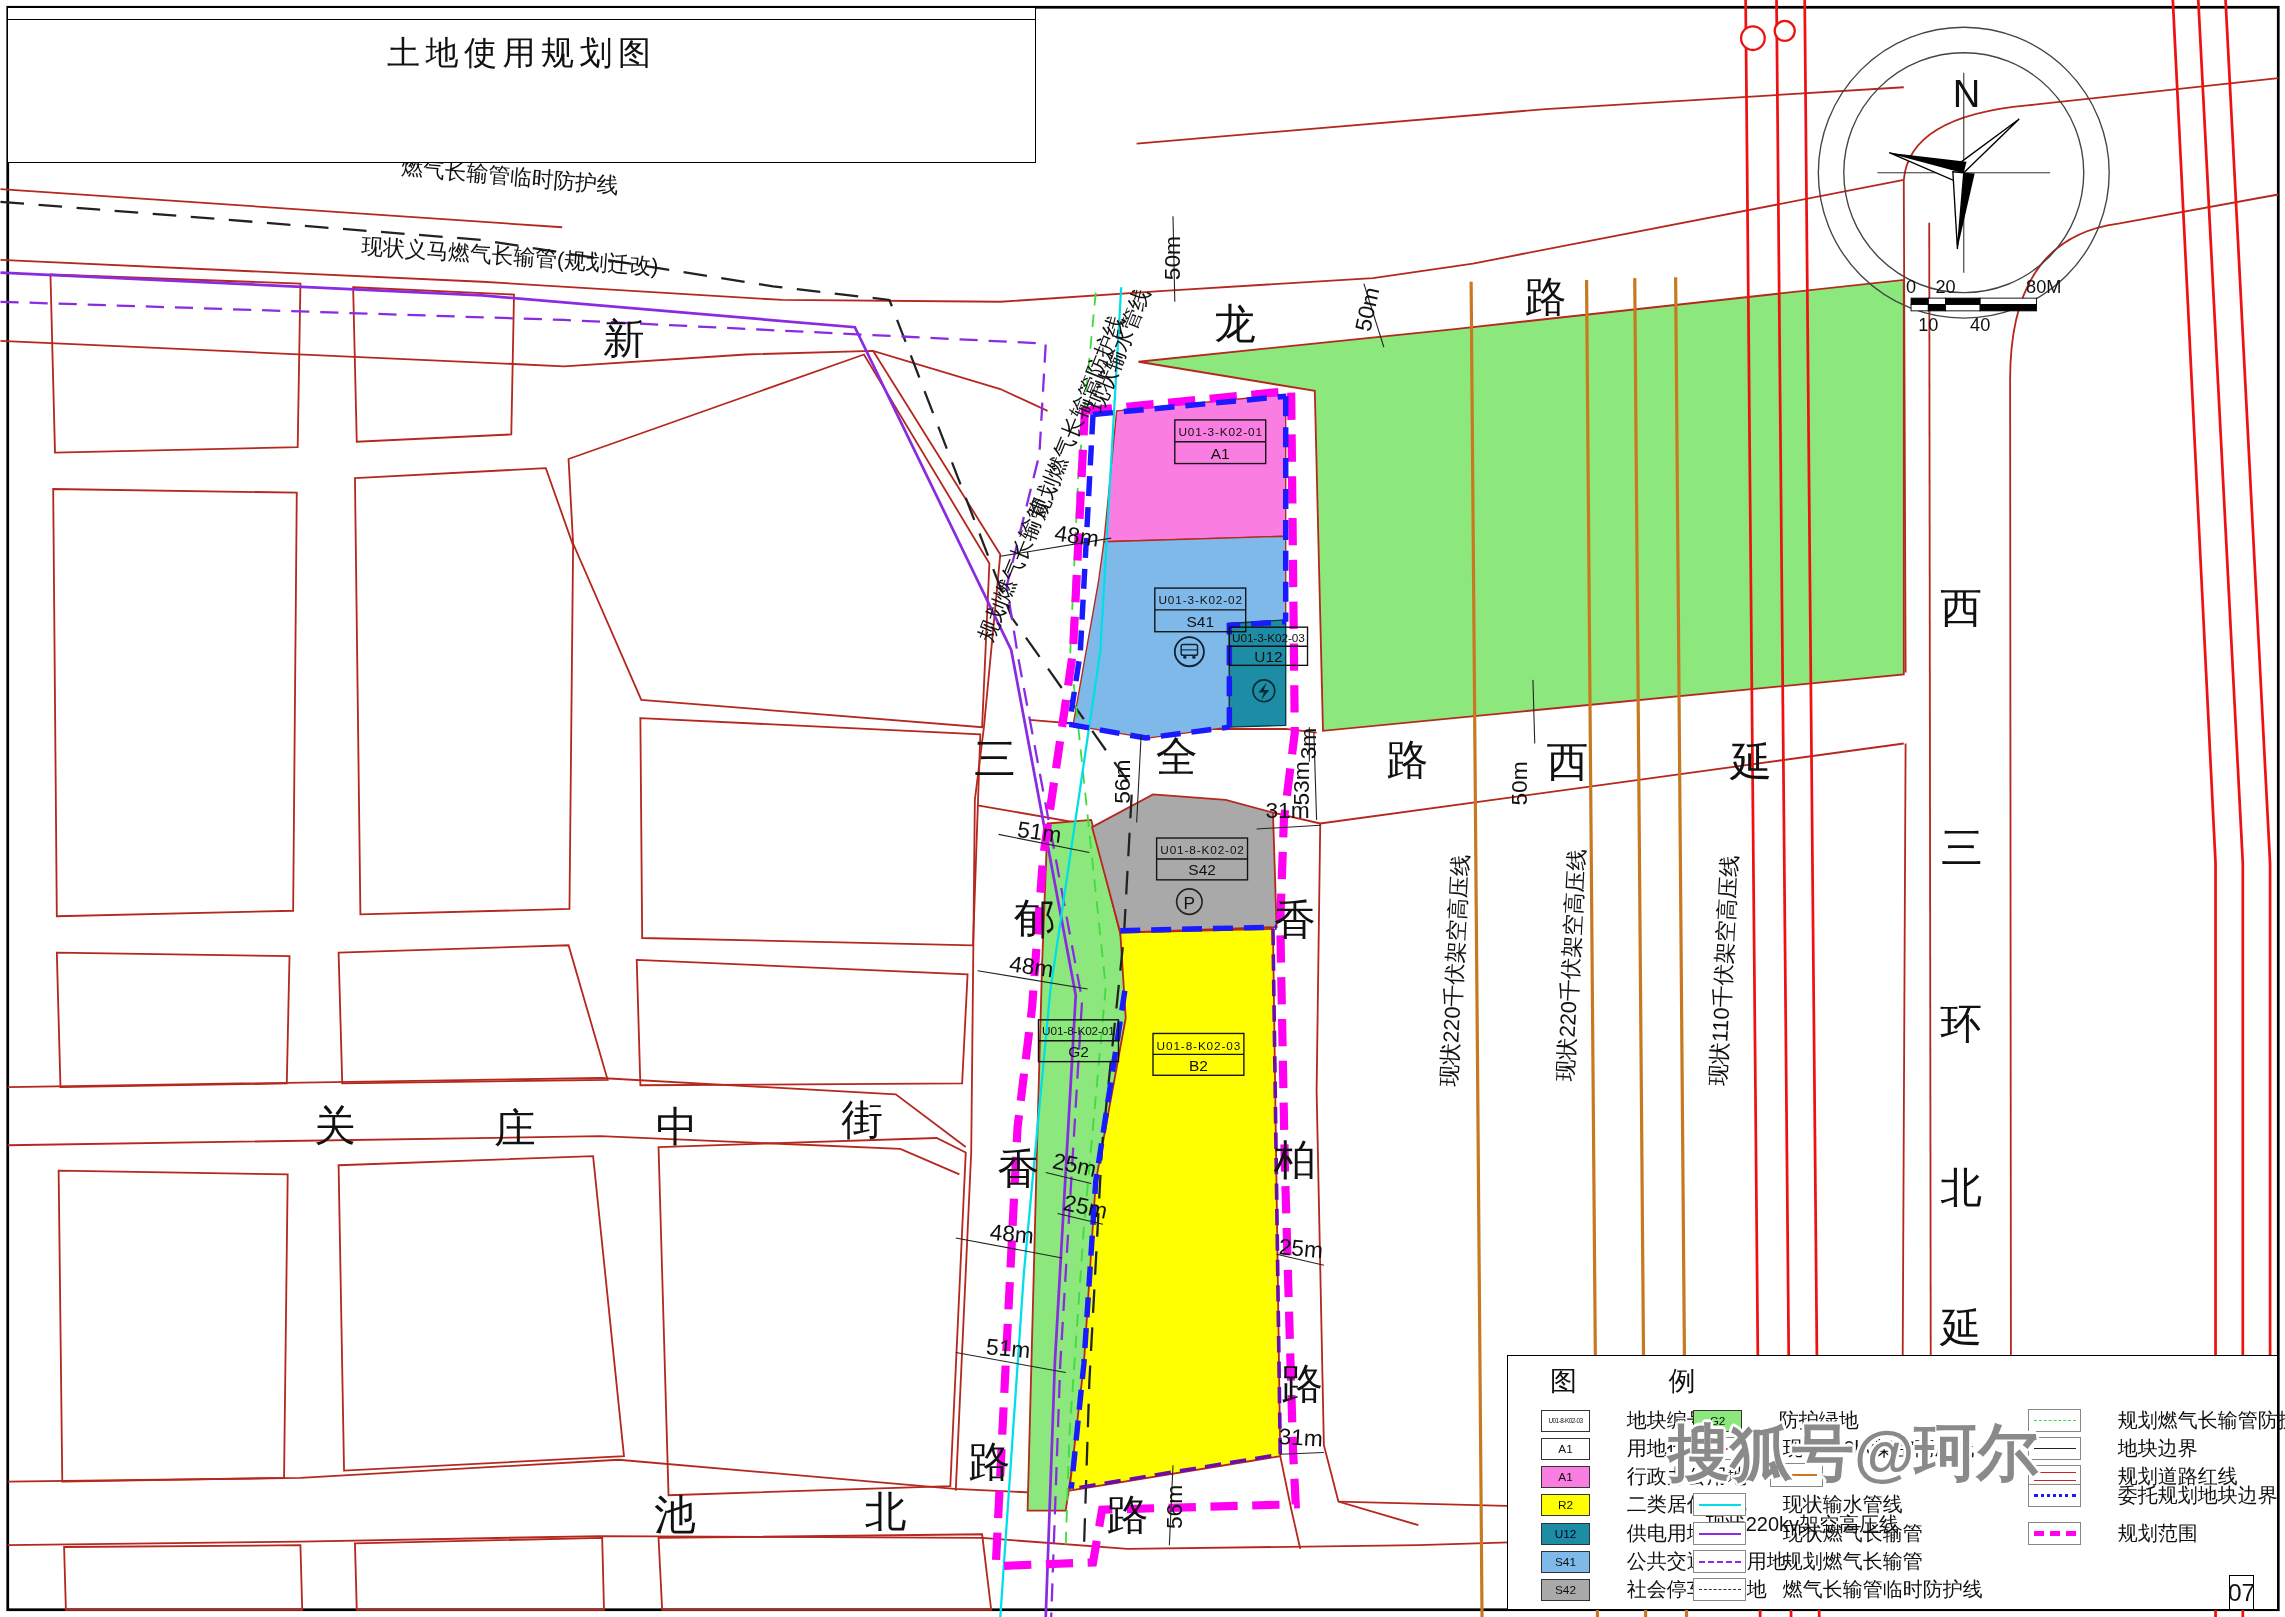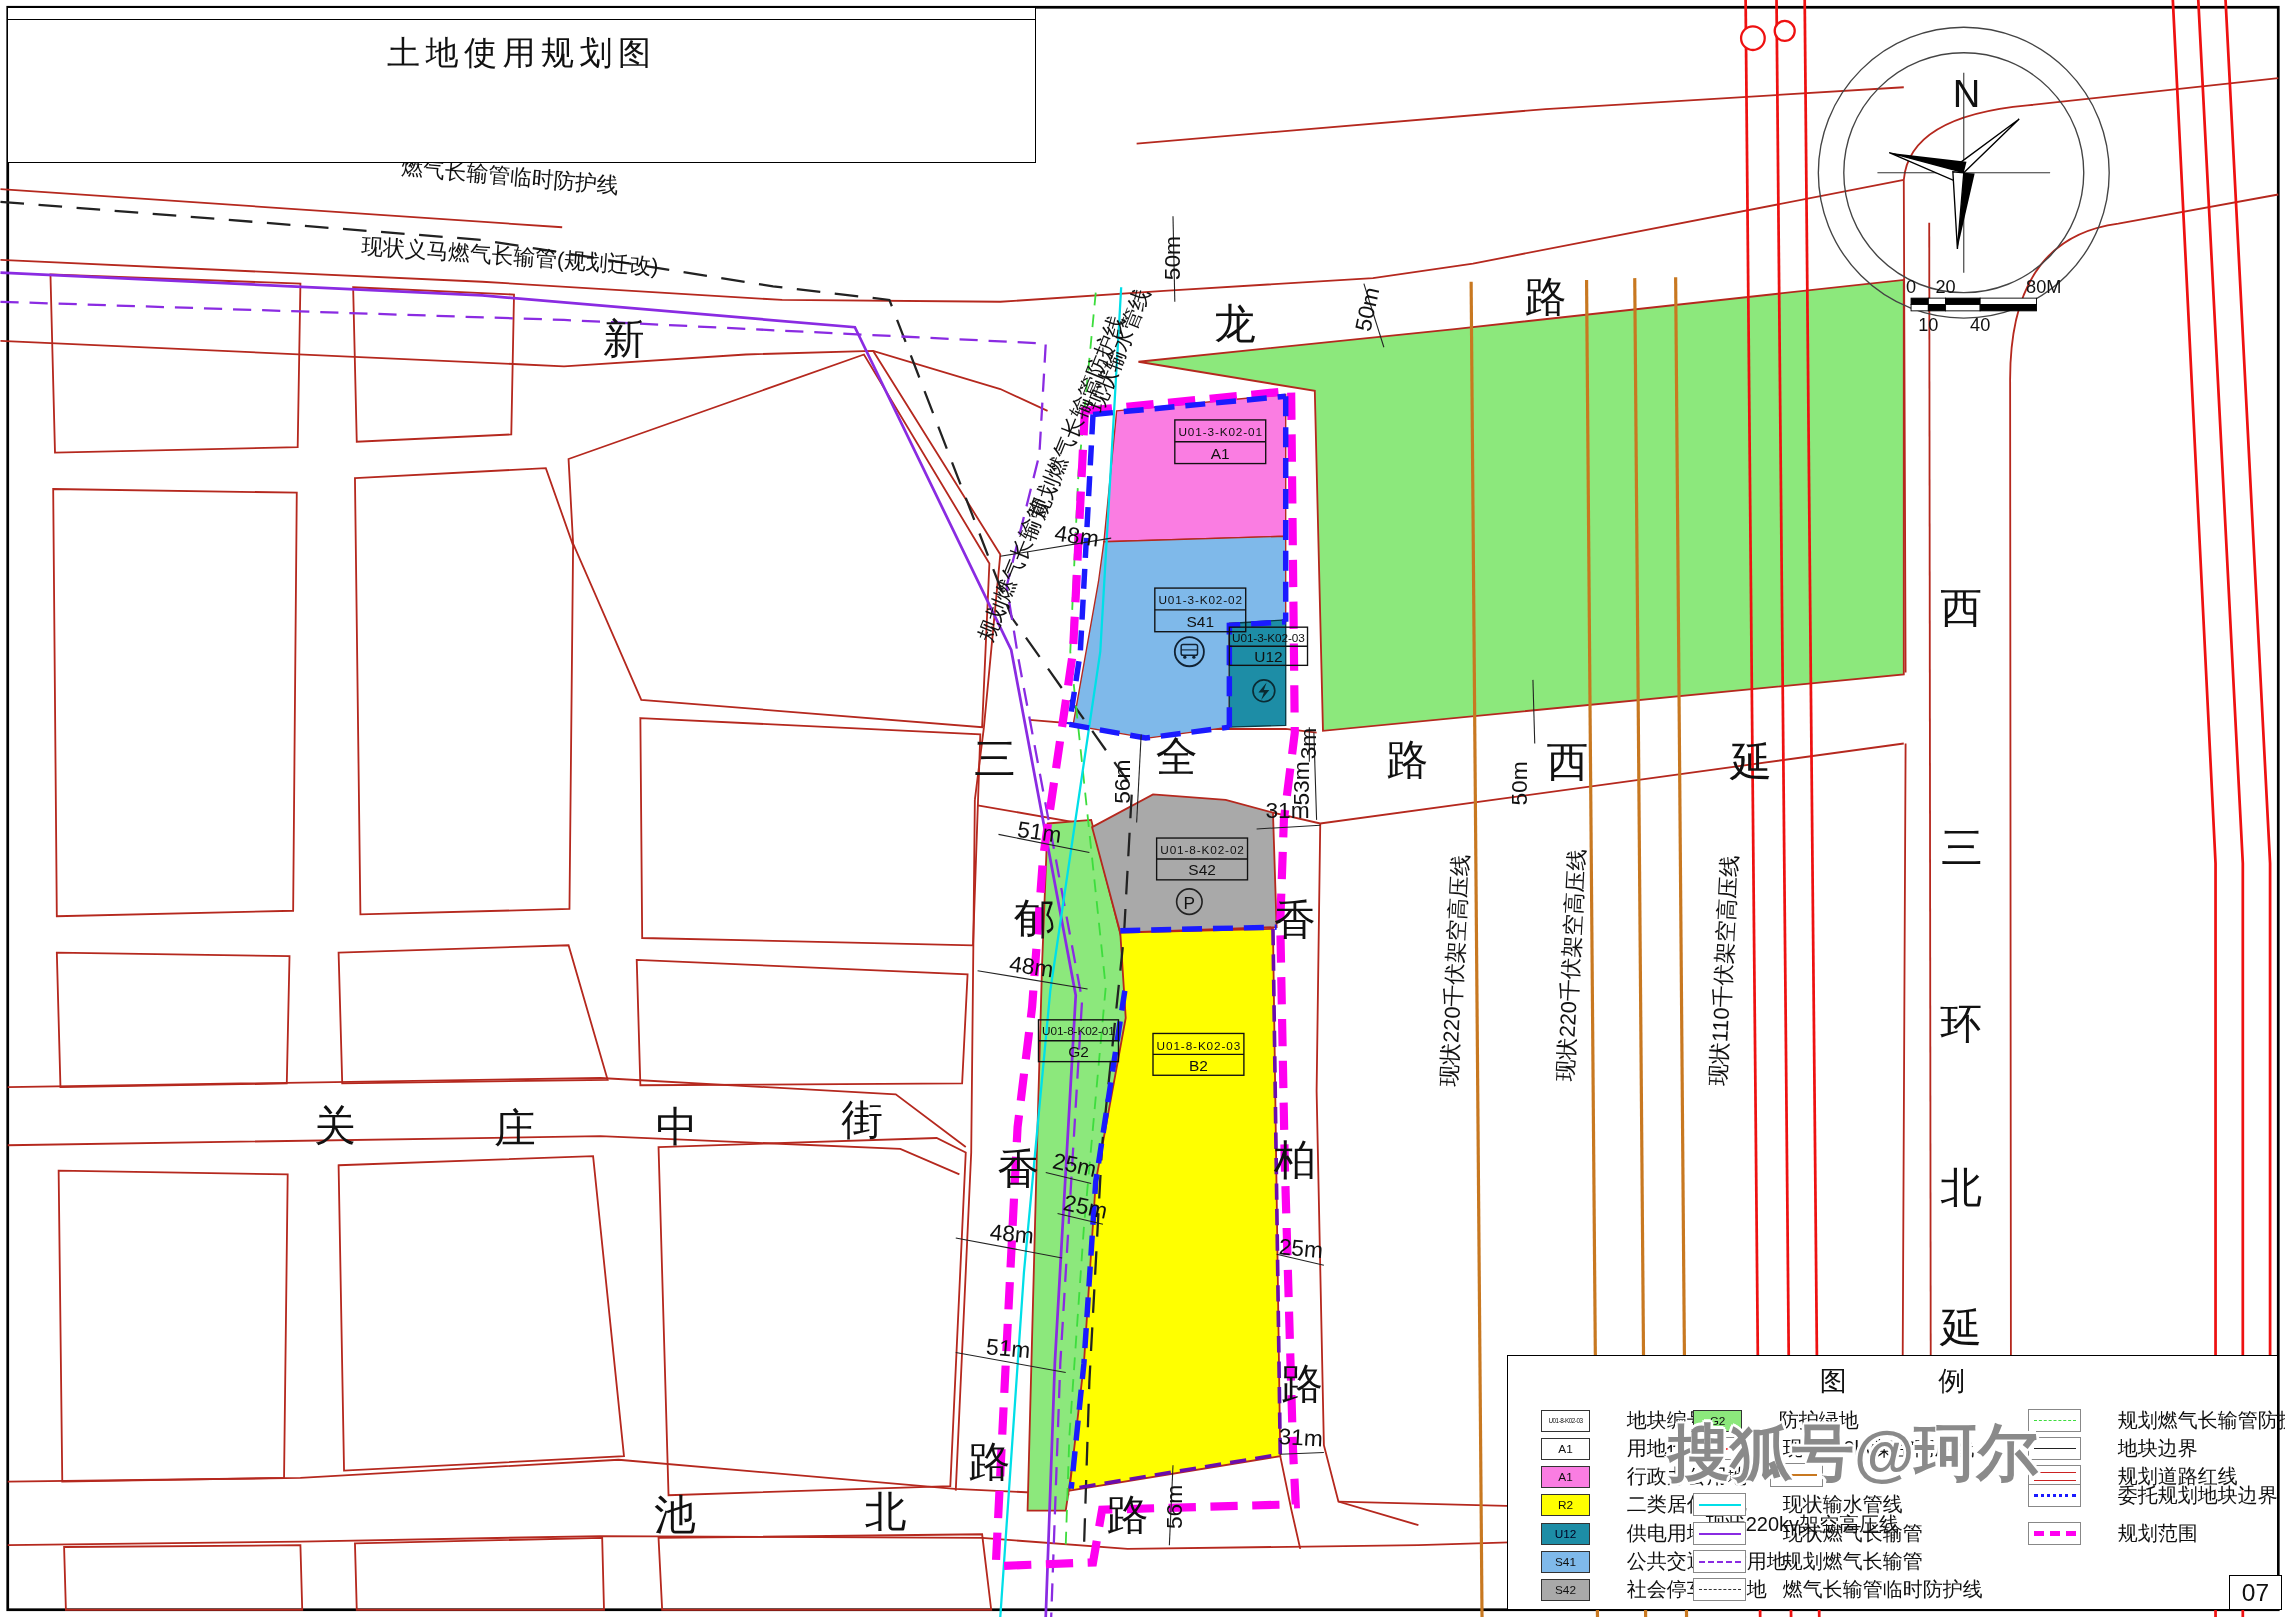--- a/index.html
+++ b/index.html
@@ -16,42 +16,42 @@
   
   .titlebox{position:absolute;left:7.3px;top:7.3px;width:1029px;height:156px;background:#fff;
             border-right:1.8px solid #000;border-bottom:1.8px solid #000;border-top:1.8px solid #000;border-left:1.8px solid #000;box-sizing:border-box;}
   .titlemain{font-size:41px;font-weight:bold;letter-spacing:0.9px;padding:12.7px 5.5px 0 9px;white-space:nowrap;}
   .titlerule{border-top:1.8px solid #000;margin-top:11px;}
   .titlesub{font-size:33px;text-align:center;margin-top:11px;letter-spacing:5.5px;}
 
   
   .legend{position:absolute;left:1507px;top:1355px;width:771px;height:255px;background:#fff;
           border:1.8px solid #000;box-sizing:border-box;z-index:5;}
-  .legendtitle{text-align:center;font-size:27px;letter-spacing:42px;padding-left:42px;margin-top:7.3px;}
+  .legendtitle{text-align:left;font-size:27px;letter-spacing:42px;padding-left:42px;margin-top:7.3px;}
   .lrow{position:absolute;display:flex;align-items:center;height:27px;gap:24px;}
   .sw{width:49px;height:22px;border:0.9px solid #333;box-sizing:border-box;display:flex;
       align-items:center;justify-content:center;font-size:11.8px;flex:none;background:#fff;}
   .sw.tiny{font-size:6.4px;letter-spacing:-0.5px;}
   .lsw{width:53px;height:23.6px;border:0.9px solid #888;box-sizing:border-box;display:flex;
        align-items:center;justify-content:center;flex:none;background:#fff;}
   .lsw .ln{width:42px;height:0;border-top:2.7px solid #f00;}
   .ln.red{border-top:2.7px solid #ee1111;}
   .ln.orange{border-top:2.7px solid #c87820;}
   .ln.cyan{border-top:2.7px solid #00dfe8;}
   .ln.purple{border-top:2.7px solid #8a2be2;}
   .ln.purpledash{border-top:2.7px dashed #8a2be2;}
   .ln.blackdash{border-top:1.8px dashed #333;}
   .ln.greendash{border-top:1.8px dashed #3ddd3d;}
   .ln.blacksolid{border-top:1.8px solid #222;}
   .ln.bluedot{border-top:3.6px dotted #1a1aff;}
   .ln.magdash{border-top:5.5px dashed #ff00f0;}
   .ln.reddouble{height:7.3px;border-top:1.8px solid #c22;border-bottom:1.8px solid #c22;}
   .llabel{font-size:20px;margin-left:12.7px;white-space:nowrap;}
 
-  .pageno{position:absolute;left:2229px;top:1575px;width:53px;height:35px;border:1.8px solid #000;
+  .pageno{position:absolute;left:2229px;top:1575px;width:25px;height:35px;border:1.8px solid #000;
           box-sizing:border-box;background:#fff;display:flex;align-items:center;justify-content:center;
           font-size:24.5px;z-index:7;}
   .watermark{position:absolute;left:1668px;top:1411px;width:600px;font-size:62px;font-weight:bold;
              color:#8a8a8a;z-index:6;white-space:nowrap;pointer-events:none;
              text-shadow:-1.8px -1.8px 0 #fff,1.8px -1.8px 0 #fff,-1.8px 1.8px 0 #fff,1.8px 1.8px 0 #fff,0 2.7px 0 #fff,0 -2.7px 0 #fff,2.7px 0 0 #fff,-2.7px 0 0 #fff;}
 </style>
 </head>
 <body>
 
 <div class="stage">

